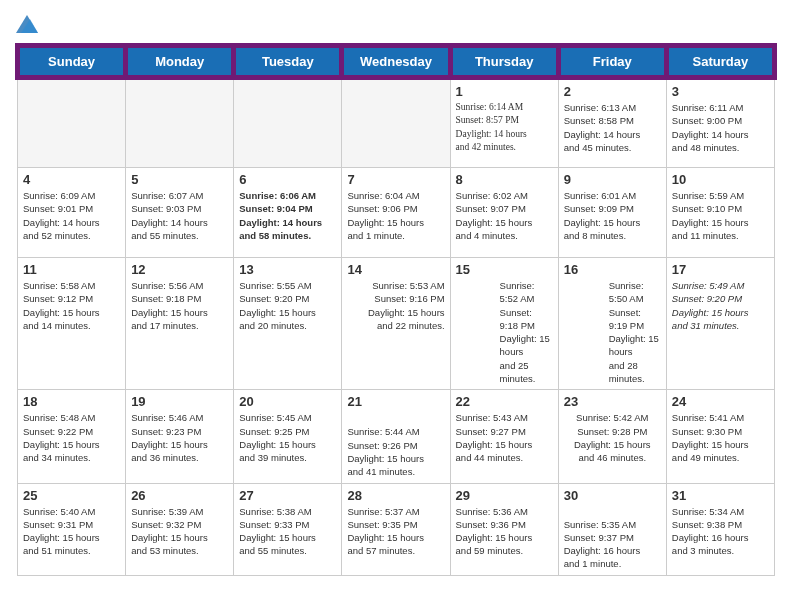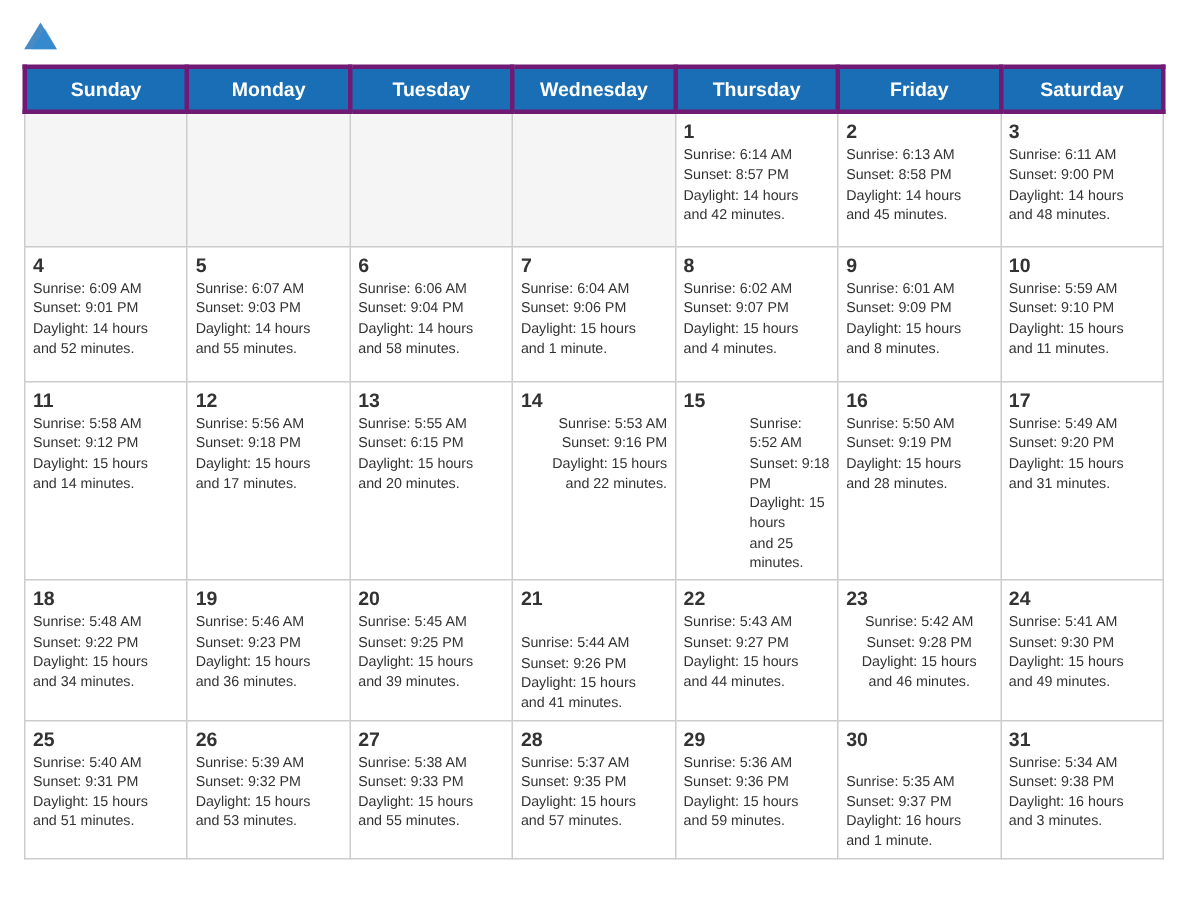--- a/index.html
+++ b/index.html
@@ -49,21 +49,21 @@
       border-collapse: collapse;
       table-layout: fixed;
     }
     .day-header {
       background-color: #1a6eb5;
       color: #fff;
       text-align: center;
       padding: 6px 4px;
       font-size: 13px;
       font-weight: bold;
-      border: 3px solid #701a75;
+      border: 5px solid #701a75;
     }
     td {
       border: 1px solid #ccc;
       vertical-align: top;
       padding: 4px 5px;
       height: 90px;
       background: #fff;
     }
     td.empty {
       background: #f5f5f5;
@@ -113,21 +113,21 @@
       </tr>
   </thead>
   <tbody id="calendar-body">
   <tr>
         <td class="empty"></td>
         <td class="empty"></td>
         <td class="empty"></td>
         <td class="empty"></td>
         <td>
           <div class="day-num">1</div>
-          <div class="day-info" style="white-space: pre-line;">Sunrise: 6:14 AM
+          <div class="day-info" style="white-space: pre-line; font-family: Liberation Serif, serif;">Sunrise: 6:14 AM
 Sunset: 8:57 PM
 Daylight: 14 hours
 and 42 minutes.</div>
         </td>
         <td>
           <div class="day-num">2</div>
           <div class="day-info" style="white-space: pre-line;">Sunrise: 6:13 AM
 Sunset: 8:58 PM
 Daylight: 14 hours
 and 45 minutes.</div>
@@ -150,21 +150,21 @@
         </td>
         <td>
           <div class="day-num">5</div>
           <div class="day-info" style="white-space: pre-line;">Sunrise: 6:07 AM
 Sunset: 9:03 PM
 Daylight: 14 hours
 and 55 minutes.</div>
         </td>
         <td>
           <div class="day-num">6</div>
-          <div class="day-info" style="white-space: pre-line;">Sunrise: 6:06 AM
+          <div class="day-info" style="white-space: pre-line; font-weight: bold;">Sunrise: 6:06 AM
 Sunset: 9:04 PM
 Daylight: 14 hours
 and 58 minutes.</div>
         </td>
         <td>
           <div class="day-num">7</div>
           <div class="day-info" style="white-space: pre-line;">Sunrise: 6:04 AM
 Sunset: 9:06 PM
 Daylight: 15 hours
 and 1 minute.</div>
@@ -202,48 +202,48 @@
         <td>
           <div class="day-num">12</div>
           <div class="day-info" style="white-space: pre-line;">Sunrise: 5:56 AM
 Sunset: 9:18 PM
 Daylight: 15 hours
 and 17 minutes.</div>
         </td>
         <td>
           <div class="day-num">13</div>
           <div class="day-info" style="white-space: pre-line;">Sunrise: 5:55 AM
-Sunset: 6:15 PM
+Sunset: 9:20 PM
 Daylight: 15 hours
 and 20 minutes.</div>
         </td>
         <td>
           <div class="day-num">14</div>
           <div class="day-info" style="white-space: pre-line; text-align: right;">Sunrise: 5:53 AM
 Sunset: 9:16 PM
 Daylight: 15 hours
 and 22 minutes.</div>
         </td>
         <td>
           <div class="day-num">15</div>
           <div class="day-info" style="white-space: pre-line; margin-left: 44px;">Sunrise: 5:52 AM
 Sunset: 9:18 PM
 Daylight: 15 hours
 and 25 minutes.</div>
         </td>
         <td>
           <div class="day-num">16</div>
-          <div class="day-info" style="white-space: pre-line;">Sunrise: 5:50 AM
+          <div class="day-info" style="white-space: pre-line; margin-left: 45px;">Sunrise: 5:50 AM
 Sunset: 9:19 PM
 Daylight: 15 hours
 and 28 minutes.</div>
         </td>
         <td>
           <div class="day-num">17</div>
-          <div class="day-info" style="white-space: pre-line;">Sunrise: 5:49 AM
+          <div class="day-info" style="white-space: pre-line; font-style: italic;">Sunrise: 5:49 AM
 Sunset: 9:20 PM
 Daylight: 15 hours
 and 31 minutes.</div>
         </td>
       </tr>
       <tr>
         <td>
           <div class="day-num">18</div>
           <div class="day-info" style="white-space: pre-line;">Sunrise: 5:48 AM
 Sunset: 9:22 PM

